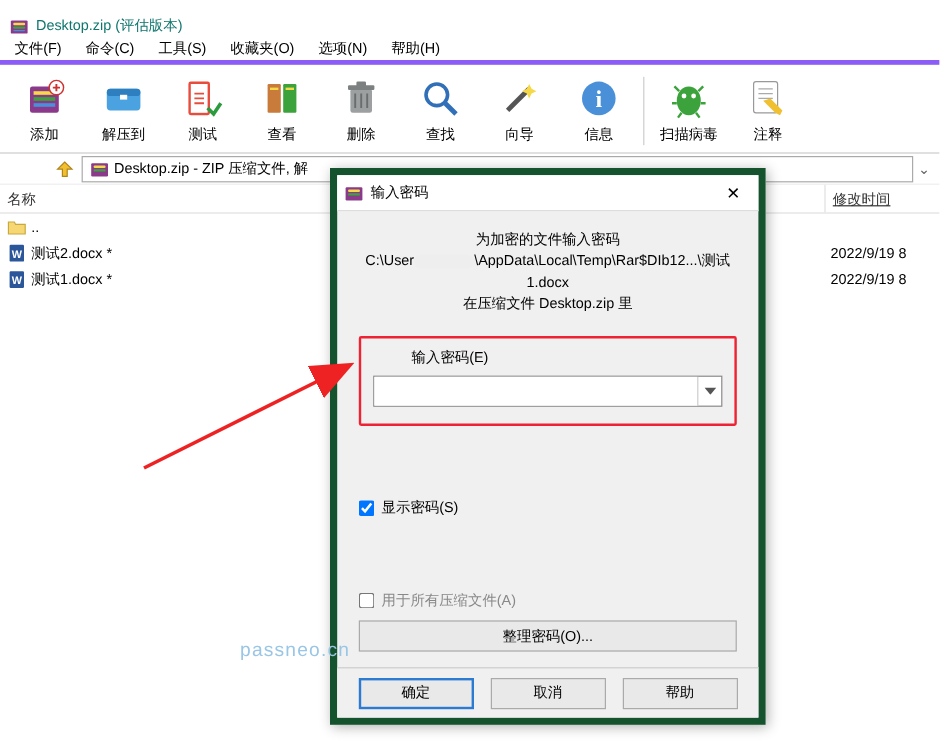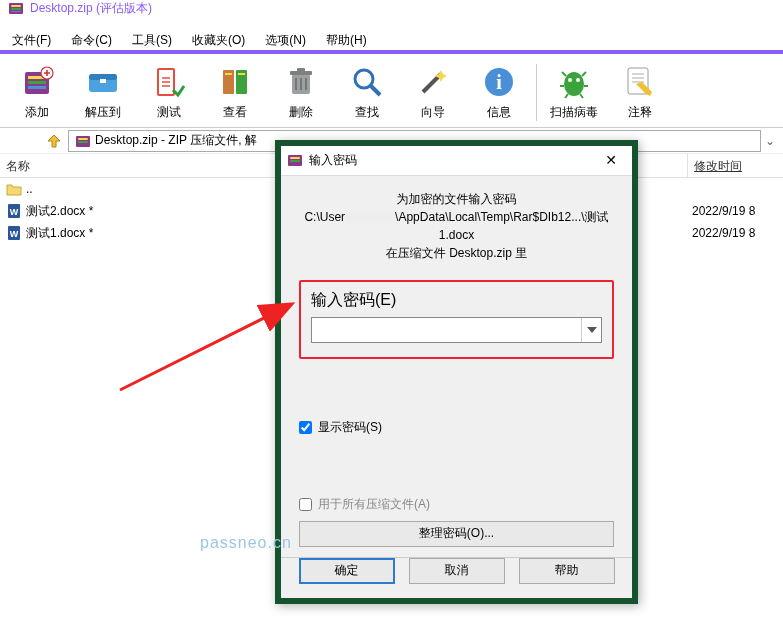--- a/index.html
+++ b/index.html
@@ -1,19 +1,19 @@
 <!DOCTYPE html>
 <html><head>
 <meta charset="utf-8">
 <style>
 * { box-sizing: border-box; margin: 0; padding: 0; }
 body { font-family: "Microsoft YaHei", "Segoe UI", Tahoma, sans-serif; font-size: 12px; background: #fff; width: 783px; height: 626px; overflow: hidden; position: relative; }
 
 
-.titlebar { height: 30px; background: #fff; display: flex; align-items: flex-start; padding: 0 8px; color: #8b5cf6; font-size: 12px; }
+.titlebar { height: 30px; background: #fff; display: flex; align-items: flex-end; padding: 0 8px; color: #0f766e; font-size: 12px; }
 .titlebar .app-icon { width: 16px; height: 16px; margin-right: 6px; }
 
 
 .menubar { height: 24px; display: flex; align-items: center; padding: 0 4px; gap: 4px; border-bottom: 4px solid #8b5cf6; }
 .menubar span { padding: 2px 8px; cursor: default; }
 
 
 .toolbar { display: flex; padding: 6px 4px 2px; border-bottom: 1px solid #ccc; }
 .tool-btn { display: flex; flex-direction: column; align-items: center; width: 66px; padding: 2px 0 4px; cursor: pointer; }
 .tool-btn .icon-box { width: 40px; height: 40px; display: flex; align-items: center; justify-content: center; }
@@ -43,33 +43,33 @@
 .dialog { position: absolute; left: 275px; top: 140px; width: 363px; height: 464px; background: #f0f0f0; border: 6px solid #14532d; box-shadow: 2px 2px 10px rgba(0,0,0,0.3); display: flex; flex-direction: column; }
 .dlg-title { height: 30px; background: #fff; display: flex; align-items: center; padding: 0 6px; border-bottom: 1px solid #ddd; }
 .dlg-title .app-icon { width: 16px; height: 16px; margin-right: 6px; }
 .dlg-title .txt { flex: 1; font-size: 12px; }
 .dlg-title .close { width: 30px; text-align: center; font-size: 14px; cursor: pointer; }
 .dlg-body { flex: 1; padding: 14px 18px 10px; position: relative; }
 .dlg-info { text-align: center; font-size: 12px; line-height: 18px; }
 .dlg-info .smudge { display:inline-block; width:50px; height:12px; background:#eee; border-radius:6px; vertical-align:middle; }
 
 .pwd-box { border: 2px solid #e23; border-radius: 2px; padding: 8px 10px 14px; margin-top: 18px; }
-.pwd-box label { font-size: 16px; }
+.pwd-box label { font-size: 12px; margin-left: 32px; }
 .pwd-input-wrap { display: flex; margin-top: 6px; border: 1px solid #888; background: #fff; height: 26px; }
 .pwd-input-wrap input { flex: 1; border: none; outline: none; padding: 0 6px; font-size: 12px; }
 .pwd-input-wrap .drop2 { width: 20px; border-left: 1px solid #ccc; display: flex; align-items: center; justify-content: center; color: #555; cursor: pointer; }
 
 .chk-row { display: flex; align-items: center; margin-top: 60px; font-size: 12px; }
 .chk-row input { margin-right: 6px; }
 .chk-row2 { display: flex; align-items: center; margin-top: 60px; font-size: 12px; color: #888; }
 .chk-row2 input { margin-right: 6px; }
 
 .organize-btn { width: 100%; height: 26px; margin-top: 8px; background: #e9e9e9; border: 1px solid #aaa; font-size: 12px; cursor: pointer; }
 
-.dlg-foot { height: 42px; border-top: 1px solid #ccc; display: flex; align-items: flex-start; justify-content: center; gap: 14px; background: #f0f0f0; }
+.dlg-foot { height: 42px; border-top: 1px solid #ccc; display: flex; align-items: center; justify-content: center; gap: 14px; background: #f0f0f0; }
 .dlg-foot button { width: 96px; height: 26px; background: #e9e9e9; border: 1px solid #aaa; font-size: 12px; cursor: pointer; }
 .dlg-foot button.primary { border: 2px solid #2a7bd1; }
 
 
 .arrow-svg { position: absolute; left: 110px; top: 300px; pointer-events: none; }
 
 
 .watermark { position: absolute; left: 200px; top: 534px; color: #9ac6e6; font-size: 16px; letter-spacing: 1px; pointer-events: none; }
 
 

